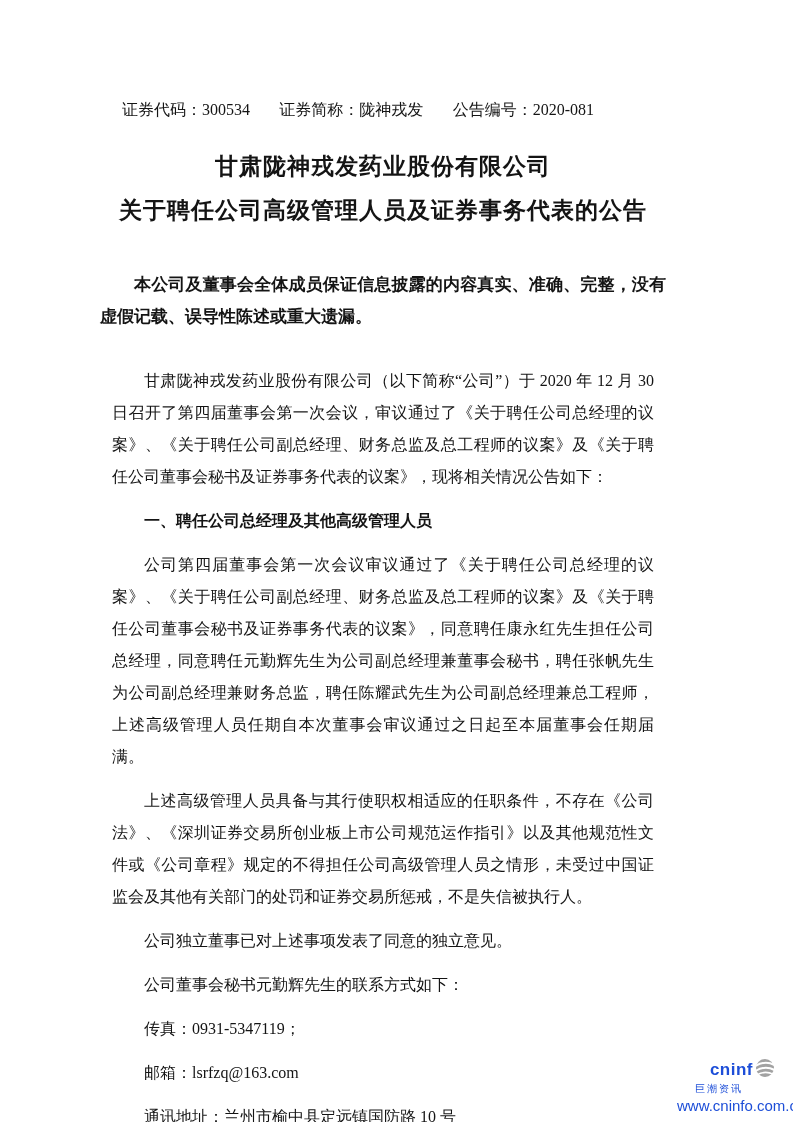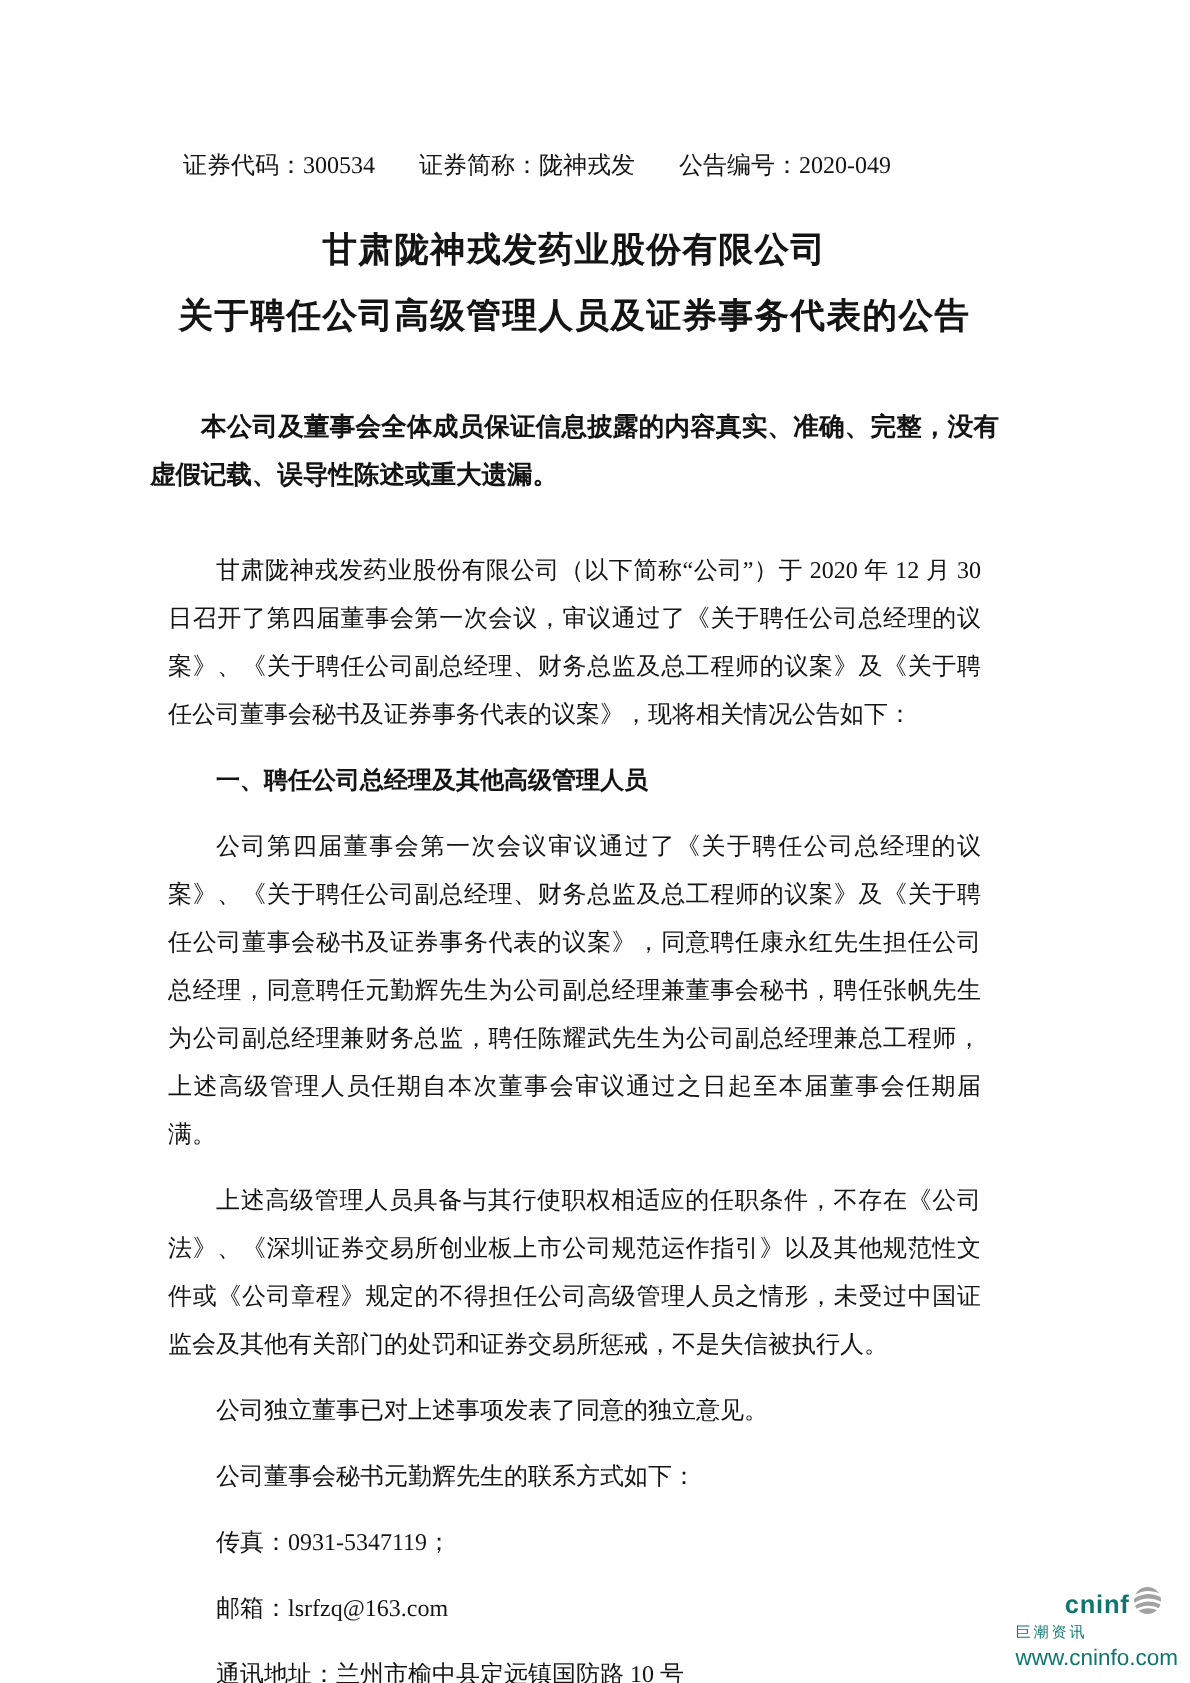--- a/index.html
+++ b/index.html
@@ -6,21 +6,20 @@
   html, body { background: #ffffff; }
   .page {
     position: relative;
     width: 793px;
     height: 1122px;
     background: #ffffff;
     overflow: hidden;
     font-family: "Liberation Serif", "DejaVu Serif", serif;
     color: #141414;
     margin: 0 auto;
-    border-radius: 32px;
   }
   .content {
     position: absolute;
     left: 100px;
     top: 0;
     width: 566px;
   }
   .header-row {
     margin-top: 100px;
     margin-left: 22px;
@@ -60,21 +59,22 @@
     text-align: left;
   }
   .section-heading {
     font-weight: bold;
   }
   .cninfo {
     position: absolute;
     right: 6px;
     bottom: 8px;
     width: 110px;
-    color: #0f766e;
+    text-align: center;
+    color: #1d4ed8;
     font-family: "Liberation Sans", "DejaVu Sans", sans-serif;
     line-height: 1.15;
     user-select: none;
   }
   .cninfo-top {
     display: flex;
     align-items: center;
     justify-content: flex-end;
     gap: 2px;
     padding-right: 12px;
@@ -99,21 +99,21 @@
 </style>
 </head>
 <body>
 
 <div class="page">
   <div class="content">
 
     <div class="header-row">
       <span>证券代码：300534</span>
       <span>证券简称：陇神戎发</span>
-      <span>公告编号：2020-049</span>
+      <span>公告编号：2020-081</span>
     </div>
 
     <div class="title-block">
       <div>甘肃陇神戎发药业股份有限公司</div>
       <div>关于聘任公司高级管理人员及证券事务代表的公告</div>
     </div>
 
     <div class="disclaimer">本公司及董事会全体成员保证信息披露的内容真实、准确、完整，没有虚假记载、误导性陈述或重大遗漏。</div>
 
     <div class="body-text">

